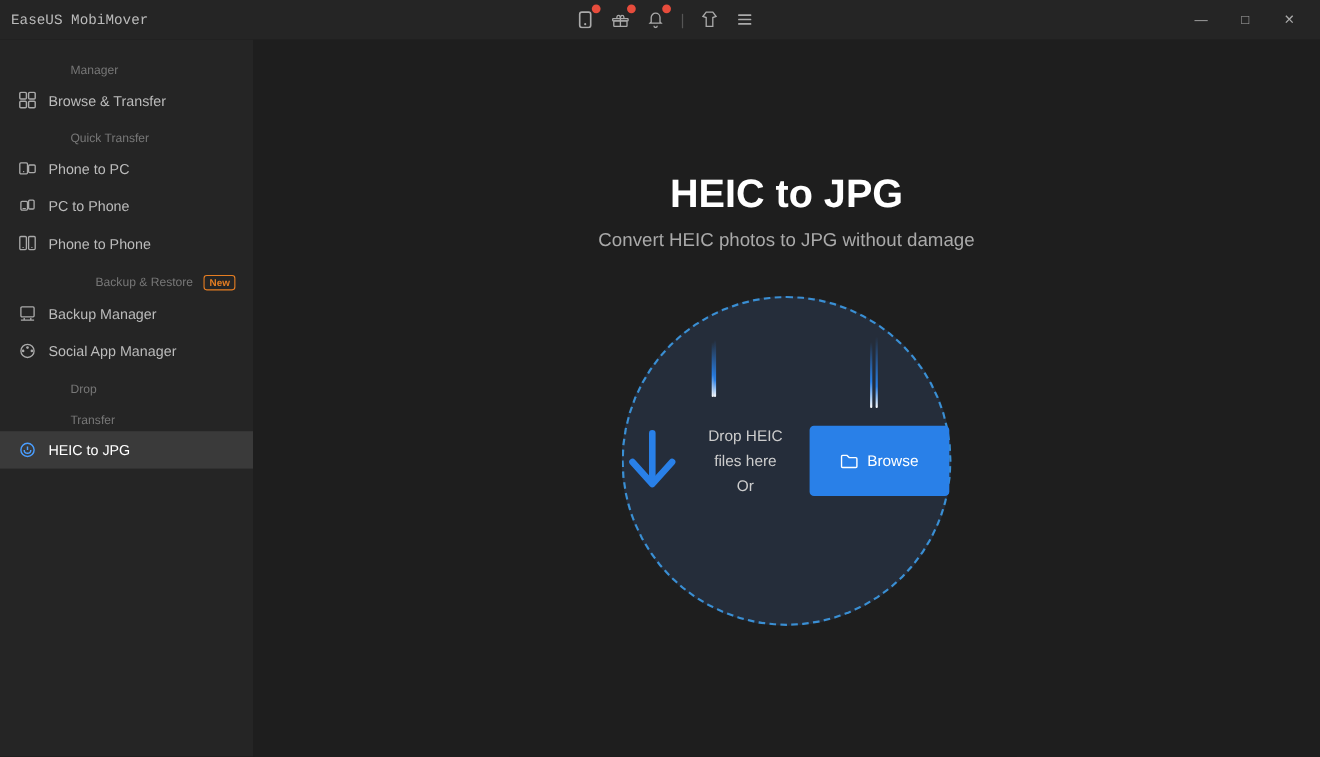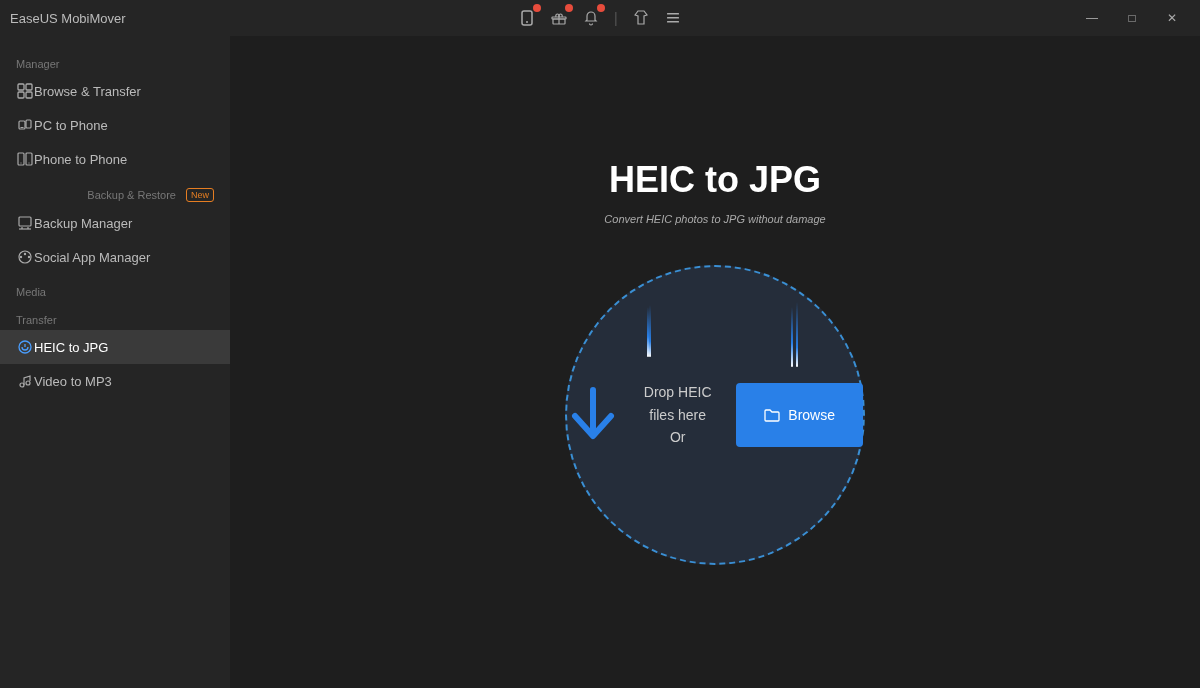--- a/index.html
+++ b/index.html
@@ -22,20 +22,21 @@
       align-items: center;
       justify-content: space-between;
       padding: 0 10px;
       flex-shrink: 0;
       -webkit-app-region: drag;
     }
     .titlebar-left {
       display: flex;
       align-items: flex-end;
       gap: 8px;
+      font-family: Liberation Mono, monospace;
     }
     .app-title {
       font-size: 13px;
       color: #bbb;
     }
     .titlebar-icons {
       display: flex;
       align-items: center;
       gap: 10px;
     }
@@ -90,25 +91,27 @@
       overflow-y: auto;
       padding: 10px 0;
     }
 
     .sidebar-section-label {
       font-size: 11px;
       color: #777;
       padding: 12px 16px 4px 16px;
       text-transform: none;
       letter-spacing: 0;
+      margin-left: 48px;
     }
 
     .sidebar-item {
       display: flex;
       align-items: center;
+      gap: 10px;
       padding: 8px 16px;
       cursor: pointer;
       font-size: 13px;
       color: #bbb;
       border-radius: 0;
     }
     .sidebar-item.active {
       background: #3a3a3a;
       color: #fff;
     }
@@ -123,20 +126,21 @@
     }
 
     .new-badge {
       background: transparent;
       border: 1px solid #e67e22;
       color: #e67e22;
       font-size: 9px;
       padding: 1px 4px;
       border-radius: 3px;
       margin-left: 4px;
+      font-weight: bold;
     }
 
     
     .content {
       flex: 1;
       background: #1e1e1e;
       display: flex;
       flex-direction: column;
       align-items: center;
       justify-content: center;
@@ -144,24 +148,23 @@
     }
 
     .content-title {
       font-size: 36px;
       font-weight: 700;
       color: #fff;
       margin-bottom: 12px;
     }
 
     .content-subtitle {
-      font-size: 11px;
+      font-size: 17px;
       color: #aaa;
       margin-bottom: 40px;
-      font-style: italic;
     }
 
     
     .drop-circle {
       width: 300px;
       height: 300px;
       border-radius: 50%;
       border: 2px dashed #3a8fd4;
       background: #252d3a;
       display: flex;
@@ -284,20 +287,31 @@
         <svg width="16" height="16" viewBox="0 0 16 16" fill="none">
           <rect x="1" y="1" width="6" height="6" rx="1" stroke="#aaa" stroke-width="1.3"></rect>
           <rect x="9" y="1" width="6" height="6" rx="1" stroke="#aaa" stroke-width="1.3"></rect>
           <rect x="1" y="9" width="6" height="6" rx="1" stroke="#aaa" stroke-width="1.3"></rect>
           <rect x="9" y="9" width="6" height="6" rx="1" stroke="#aaa" stroke-width="1.3"></rect>
         </svg>
       </div>
       <span>Browse &amp; Transfer</span>
     </div>
 
+    <div class="sidebar-section-label">Quick Transfer</div>
+    <div class="sidebar-item">
+      <div class="sidebar-icon">
+        <svg width="16" height="16" viewBox="0 0 16 16" fill="none">
+          <rect x="1" y="3" width="7" height="10" rx="1" stroke="#aaa" stroke-width="1.2"></rect>
+          <rect x="9" y="5" width="6" height="7" rx="1" stroke="#aaa" stroke-width="1.2"></rect>
+          <path d="M4 11h1" stroke="#aaa" stroke-width="1.2"></path>
+        </svg>
+      </div>
+      <span>Phone to PC</span>
+    </div>
     <div class="sidebar-item">
       <div class="sidebar-icon">
         <svg width="16" height="16" viewBox="0 0 16 16" fill="none">
           <rect x="2" y="4" width="6" height="8" rx="1" stroke="#aaa" stroke-width="1.2"></rect>
           <rect x="9" y="3" width="5" height="8" rx="1" stroke="#aaa" stroke-width="1.2"></rect>
           <path d="M3.5 10.5h3" stroke="#aaa" stroke-width="1"></path>
         </svg>
       </div>
       <span>PC to Phone</span>
     </div>
@@ -333,42 +347,32 @@
         <svg width="16" height="16" viewBox="0 0 16 16" fill="none">
           <circle cx="8" cy="8" r="6" stroke="#aaa" stroke-width="1.2"></circle>
           <circle cx="4" cy="8" r="1.2" fill="#aaa"></circle>
           <circle cx="8" cy="5" r="1.2" fill="#aaa"></circle>
           <circle cx="12" cy="8" r="1.2" fill="#aaa"></circle>
         </svg>
       </div>
       <span>Social App Manager</span>
     </div>
 
-    <div class="sidebar-section-label">Media</div>
+    <div class="sidebar-section-label">Drop</div>
 
     <div class="sidebar-section-label">Transfer</div>
     <div class="sidebar-item active">
       <div class="sidebar-icon">
         <svg width="16" height="16" viewBox="0 0 16 16" fill="none">
           <circle cx="8" cy="8" r="6" stroke="#4a9eff" stroke-width="1.3"></circle>
           <path d="M5 8a3 3 0 1 0 6 0" stroke="#4a9eff" stroke-width="1.3"></path>
           <path d="M8 5v3" stroke="#4a9eff" stroke-width="1.3"></path>
         </svg>
       </div>
       <span style="color:#fff;">HEIC to JPG</span>
-    </div>
-    <div class="sidebar-item">
-      <div class="sidebar-icon">
-        <svg width="16" height="16" viewBox="0 0 16 16" fill="none">
-          <circle cx="5" cy="12" r="2" stroke="#aaa" stroke-width="1.2"></circle>
-          <circle cx="11" cy="10" r="2" stroke="#aaa" stroke-width="1.2"></circle>
-          <path d="M7 12V5l6-2v5" stroke="#aaa" stroke-width="1.2"></path>
-        </svg>
-      </div>
-      <span>Video to MP3</span>
     </div>
 
   </div>
 
   <div class="content">
     <div class="content-title">HEIC to JPG</div>
     <div class="content-subtitle">Convert HEIC photos to JPG without damage</div>
 
     <div class="drop-circle">
 

